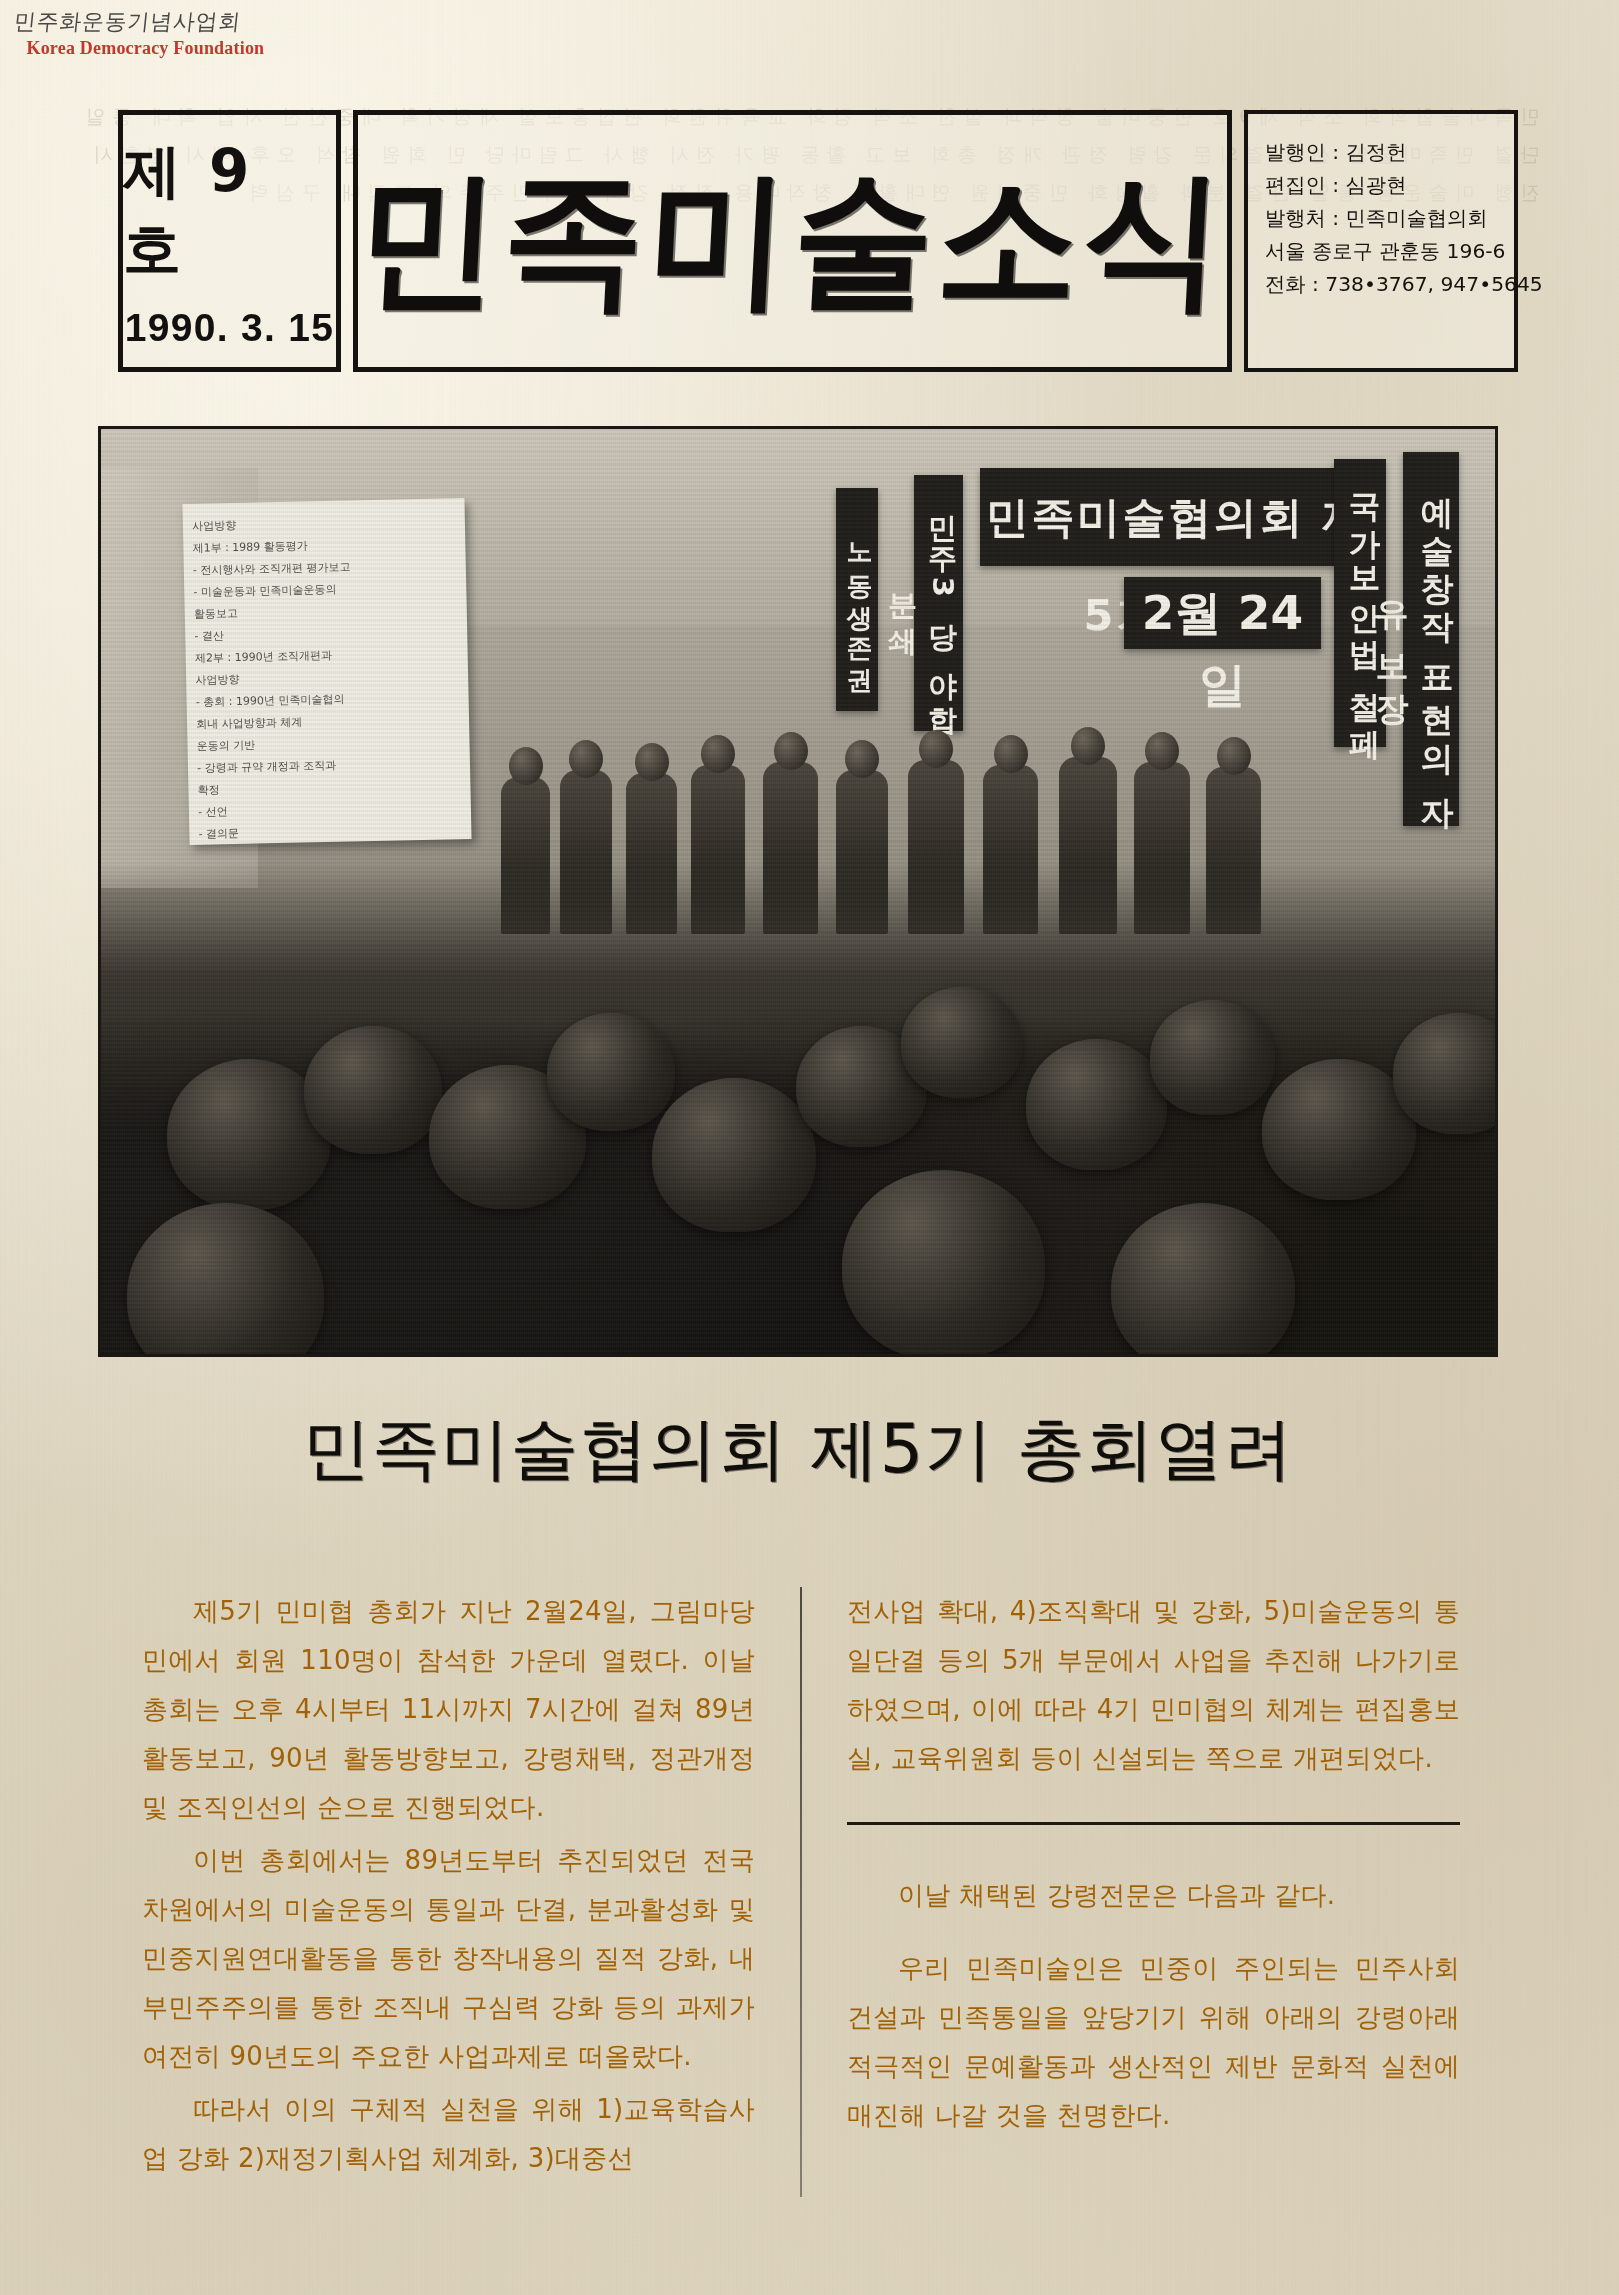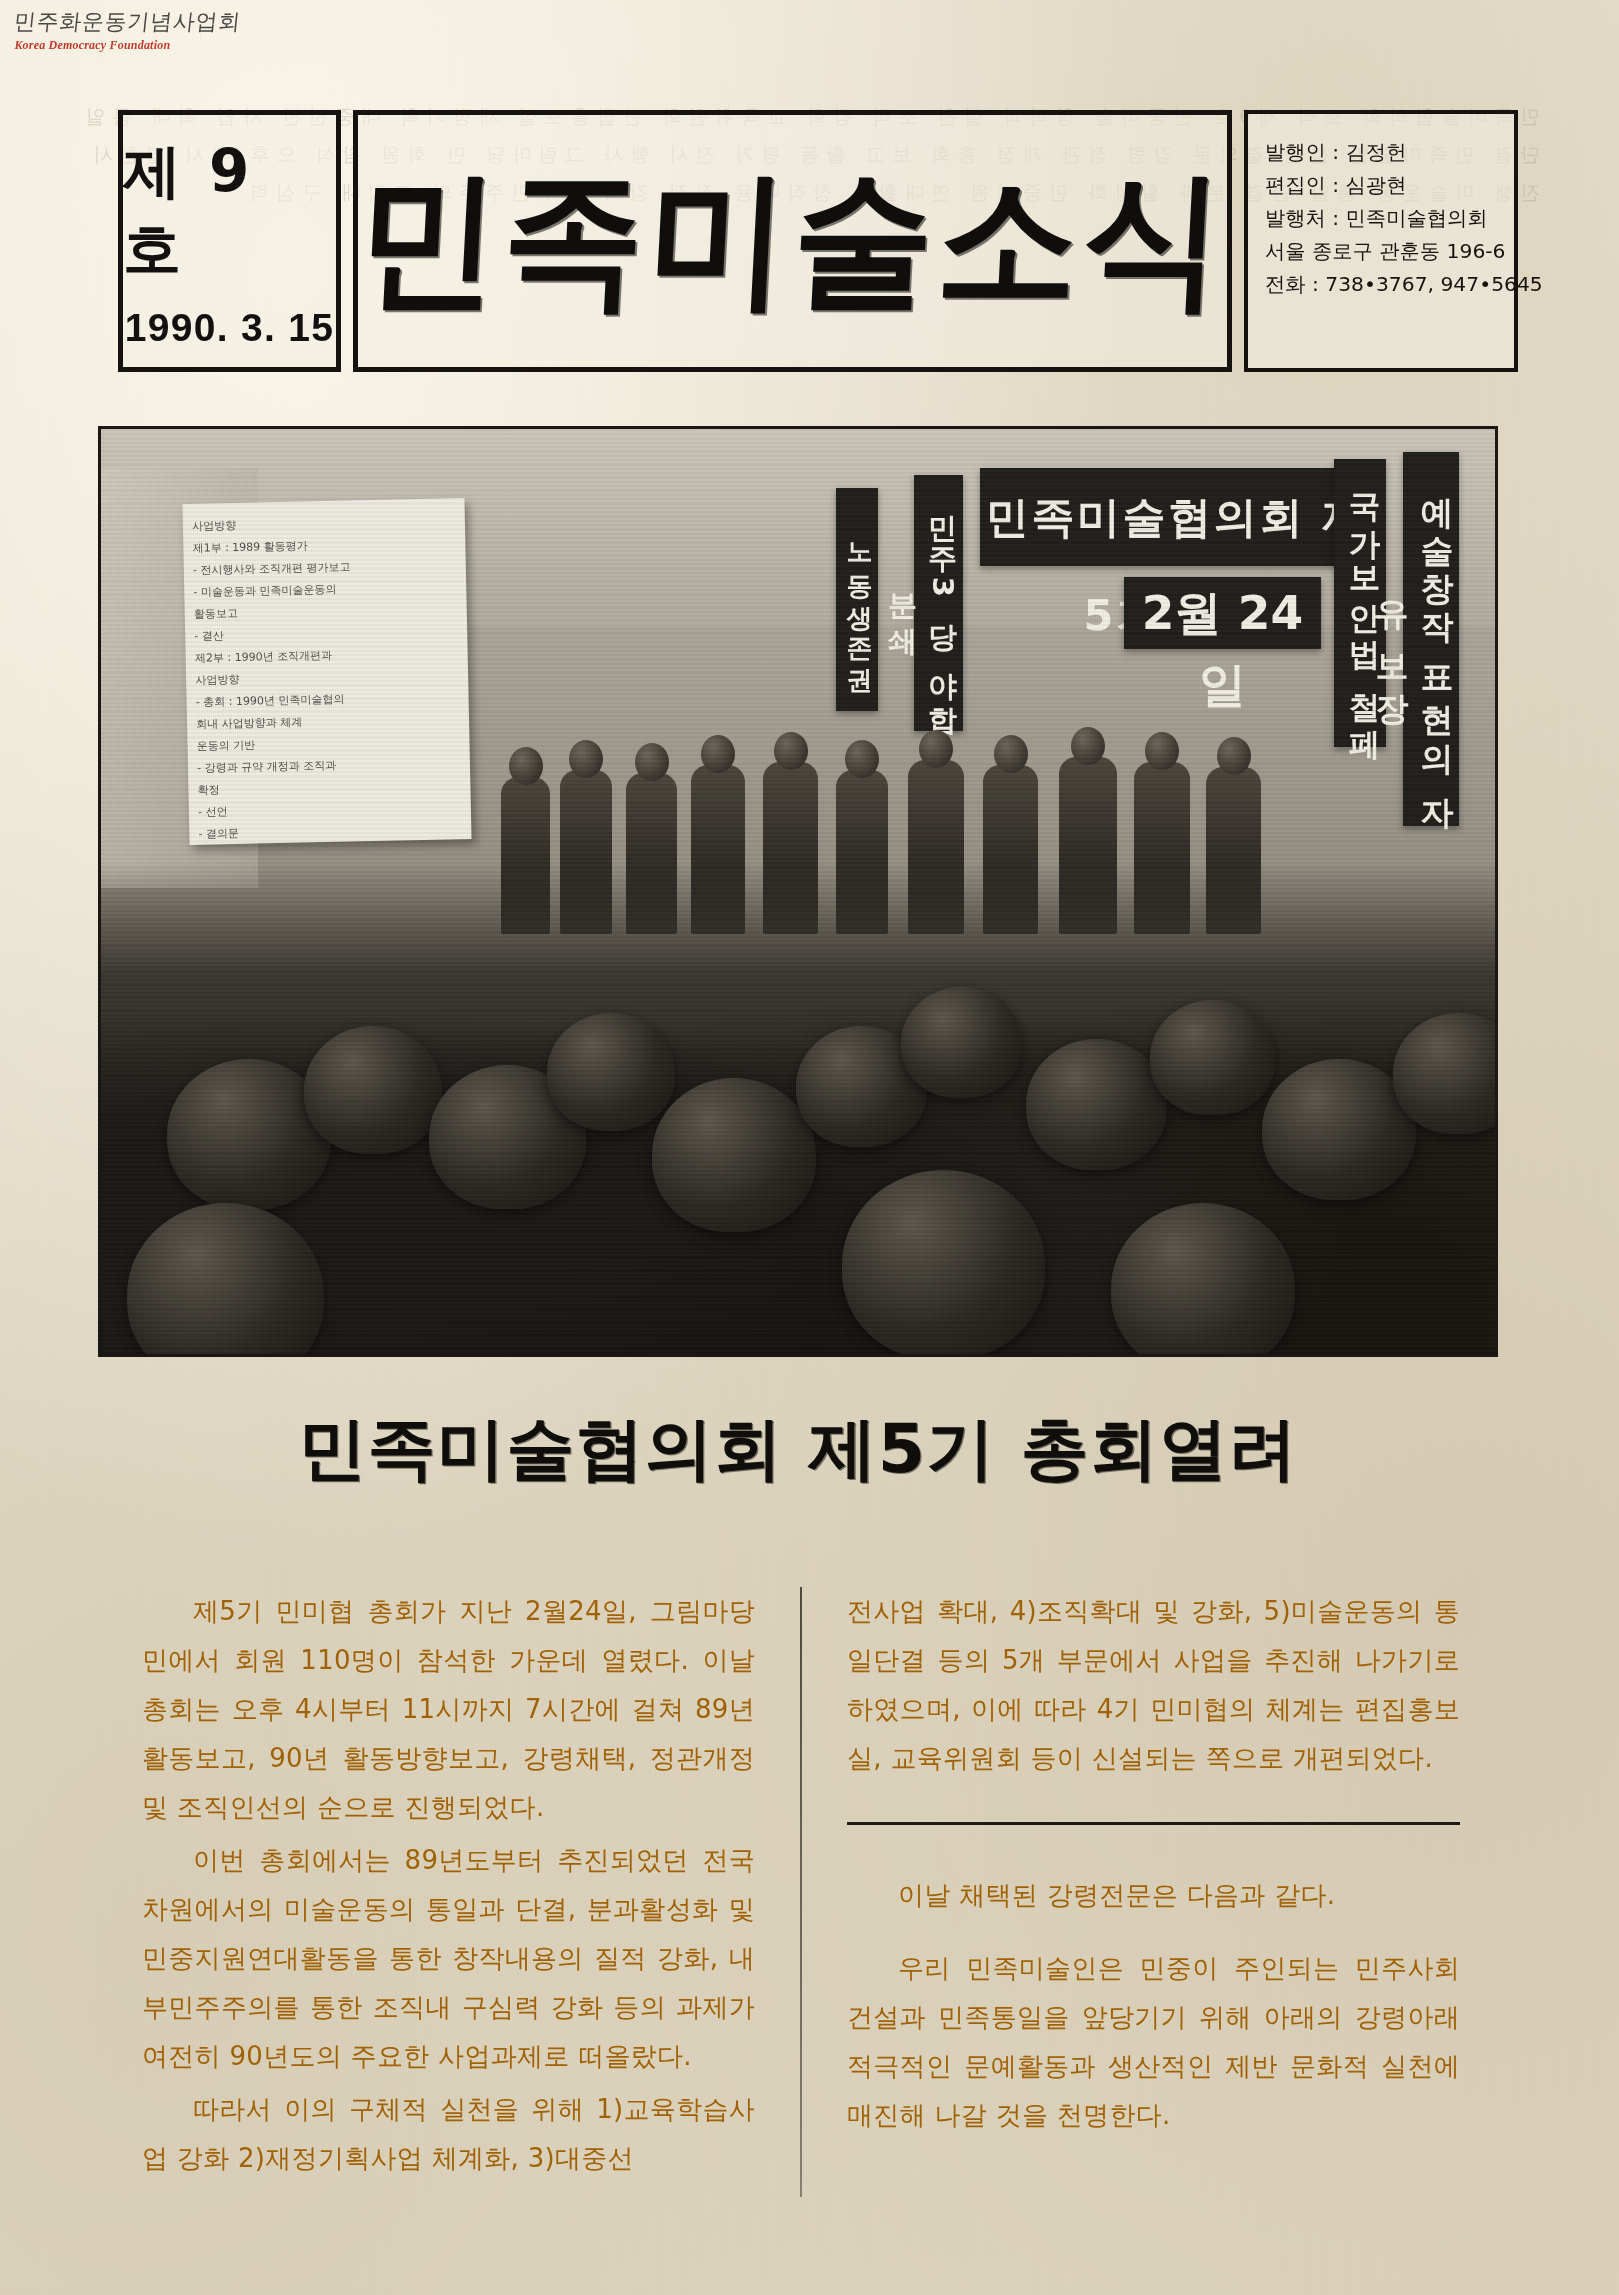--- a/index.html
+++ b/index.html
@@ -67,26 +67,26 @@
   .wm-ko {
     font-size: 22px;
     color: #2a2a2a;
     font-family: "DejaVu Sans", sans-serif;
     letter-spacing: 0.7px;
     opacity: .85;
     transform: skewX(-6deg);
   }
   .wm-en {
     margin-top: 1.3px;
-    font-size: 12px;
+    font-size: 18px;
     font-weight: bold;
-    font-style: italic;
     color: #c0392b;
     font-family: "Liberation Serif", serif;
     letter-spacing: 0.2px;
+    text-align: center;
   }
 
   
   .masthead {
     position: absolute;
     left: 98px;
     top: 110px;
     width: 1400px;
     height: 262px;
     display: flex;
@@ -256,21 +256,21 @@
   
   .headline-wrap {
     position: absolute;
     left: 98px;
     top: 1404px;
     width: 1400px;
     z-index: 20;
   }
   .headline {
     font-size: 68px;
-    font-weight: bold;
+    font-weight: normal;
     color: #100e0b;
     font-family: "DejaVu Sans", sans-serif;
     letter-spacing: 1.3px;
     text-align: center;
     text-shadow: 1.3px 0.7px 0 rgba(16,14,11,.5);
   }
   .subhead {
     margin-top: 17px;
     font-size: 43px;
     color: #171410;

